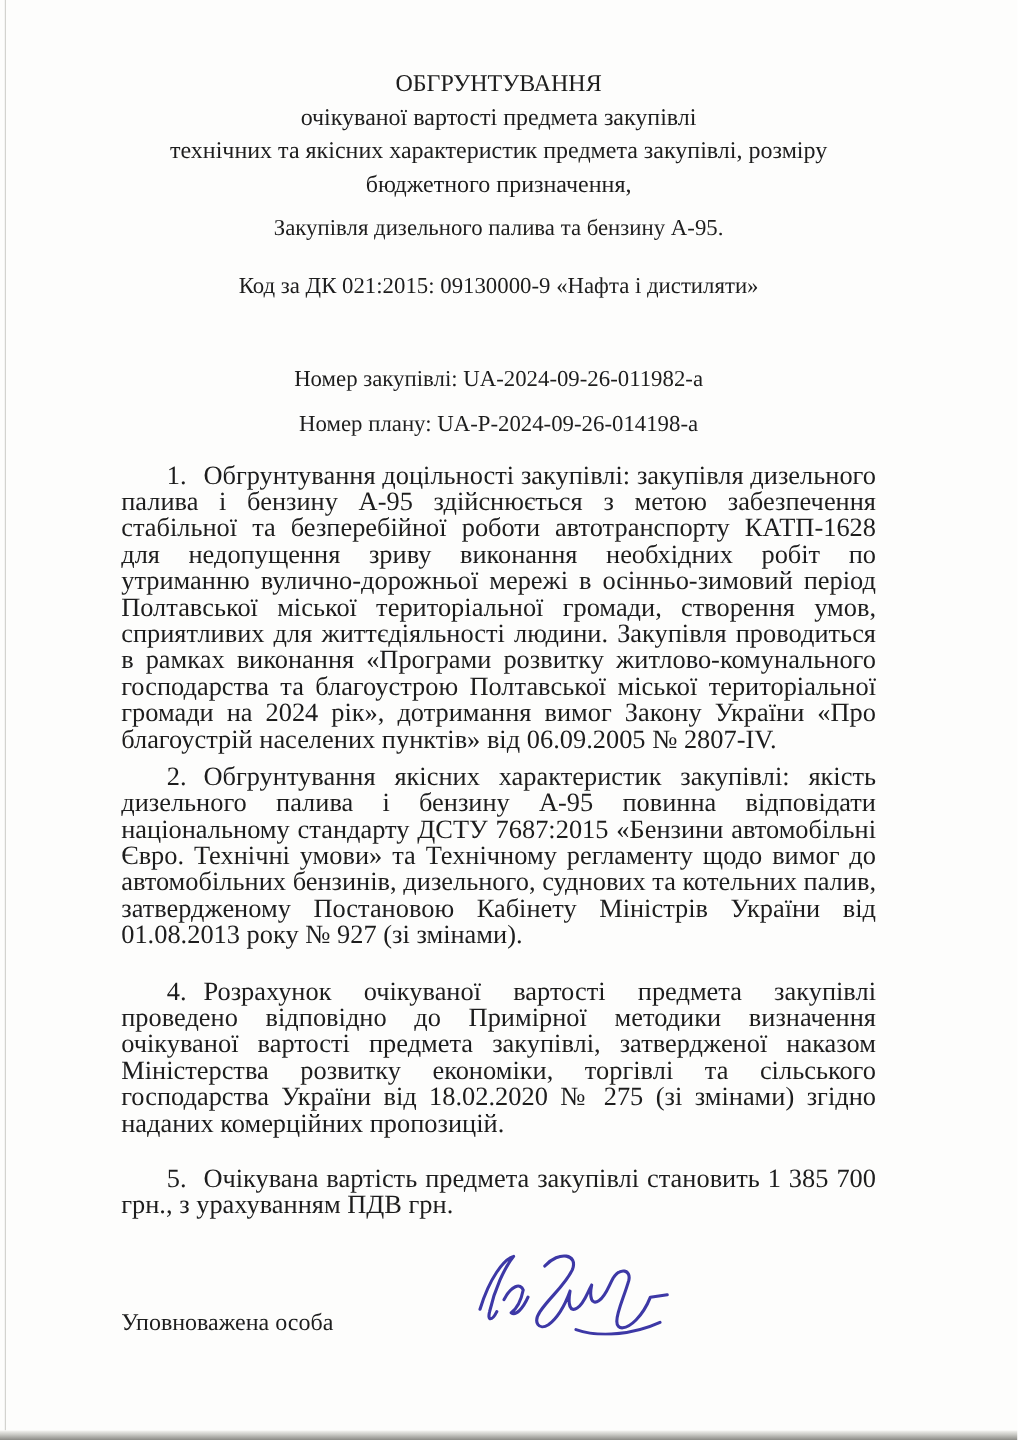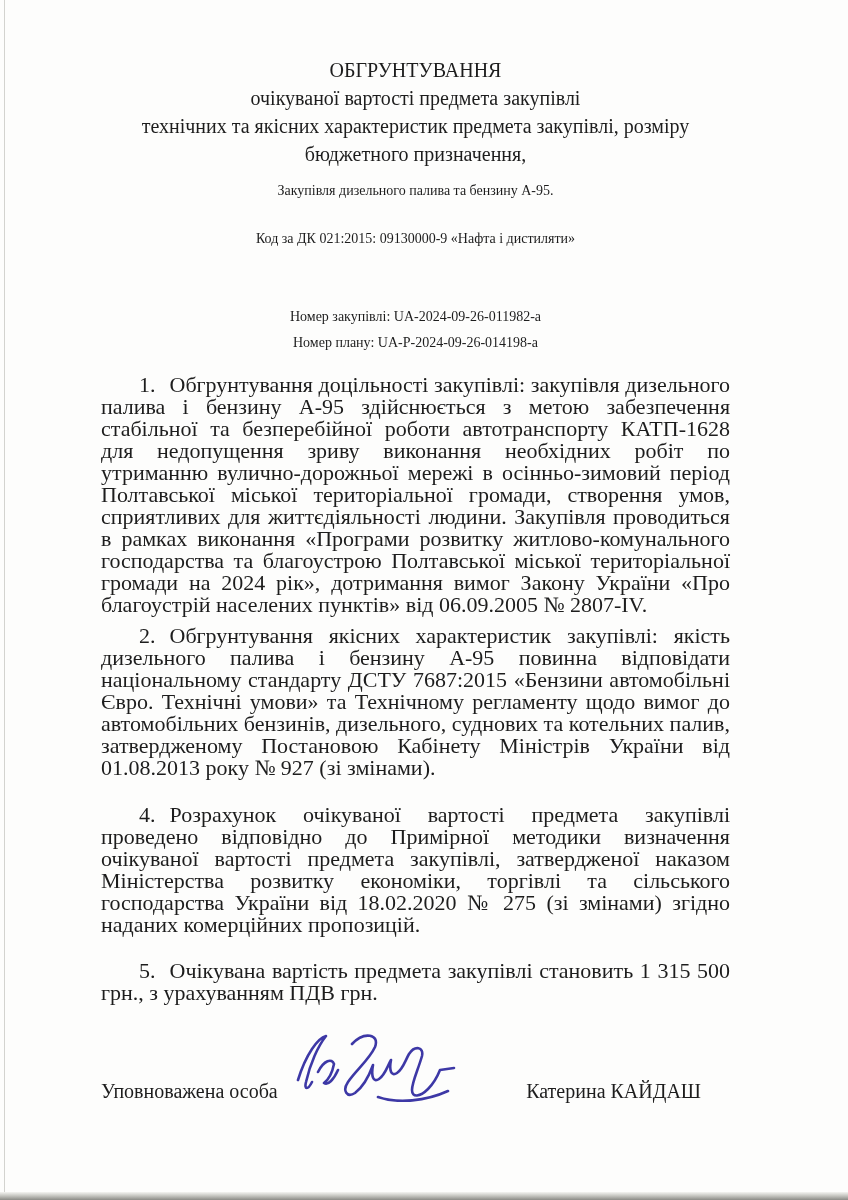--- a/index.html
+++ b/index.html
@@ -37,27 +37,27 @@
     padding: 56px 33px 0 101px;
     box-sizing: border-box;
   }
   .heading-block {
     text-align: center;
     font-size: 20px;
     line-height: 28px;
   }
   .center-line {
     text-align: center;
-    font-size: 14px;
+    font-size: 19px;
     line-height: 22px;
   }
   .subject-line   { margin-top: 12px; }
   .code-line      { margin-top: 26px; text-align: center; }
   .purchase-line  { margin-top: 56px; }
-  .plan-line      { margin-top: 4px; }
+  .plan-line      { margin-top: 15px; }
   .section-line   { margin-top: 16px; }
   .para {
     margin: 0;
     font-size: 22px;
     line-height: 22px;
     text-align: justify;
     text-indent: 38px;
   }
   .p1 { margin-top: 20px; }
   .p2 { margin-top: 9px; }
@@ -112,34 +112,33 @@
 
     <div class="center-line plan-line">Номер плану:  UA-P-2024-09-26-014198-a</div>
 
 
     <p class="para p1"><span class="para-num">1.</span><span>Обгрунтування доцільності закупівлі: закупівля дизельного палива і бензину А-95 здійснюється з метою забезпечення стабільної та безперебійної роботи автотранспорту КАТП-1628 для недопущення зриву виконання необхідних робіт по утриманню вулично-дорожньої мережі  в осінньо-зимовий період  Полтавської міської територіальної громади, створення умов, сприятливих для життєдіяльності людини. Закупівля проводиться  в  рамках виконання   «Програми розвитку житлово-комунального господарства та благоустрою Полтавської міської територіальної громади на 2024 рік», дотримання вимог Закону України «Про благоустрій населених пунктів» від 06.09.2005 № 2807-IV.</span></p>
 
     <p class="para p2"><span class="para-num">2.</span><span>Обгрунтування якісних характеристик закупівлі: якість дизельного палива  і бензину А-95 повинна відповідати національному стандарту ДСТУ 7687:2015 «Бензини автомобільні Євро. Технічні умови» та Технічному регламенту щодо вимог до автомобільних бензинів, дизельного, суднових та котельних палив, затвердженому Постановою Кабінету Міністрів України від 01.08.2013 року № 927 (зі змінами).</span></p>
 
     <p class="para p4"><span class="para-num">4.</span><span>Розрахунок очікуваної вартості предмета закупівлі  проведено відповідно до Примірної методики визначення очікуваної вартості предмета закупівлі, затвердженої наказом Міністерства розвитку економіки, торгівлі та сільського господарства України від 18.02.2020 № 275 (зі змінами) згідно наданих комерційних пропозицій.</span></p>
 
-    <p class="para p5"><span class="para-num">5.</span><span>Очікувана вартість предмета закупівлі становить    1 315 500 грн., з урахуванням ПДВ грн.</span></p>
+    <p class="para p5"><span class="para-num">5.</span><span>Очікувана вартість предмета закупівлі становить    1 385 700 грн., з урахуванням ПДВ грн.</span></p>
 
     <div class="sig-row">
       <div class="sig-role">Уповноважена особа</div>
       <div class="sig-middle">
         <svg class="sig-ink" width="168" height="76" viewBox="0 0 168 76" fill="none">
           <path d="M8 54 C16 28 28 12 36 10 C28 20 20 38 16 56 C14 64 18 64 22 56
                M28 46 C34 34 42 32 44 38 C42 48 38 54 34 57 C38 60 44 53 48 44
                M62 18 C74 5 90 8 85 21 C79 34 66 44 58 56 C52 65 57 72 65 67 C73 61 79 50 83 39
                M83 39 C81 50 83 57 89 53 C95 49 97 41 101 34
                M101 34 C99 44 101 51 107 47 C113 43 115 35 119 28
                M119 28 C125 19 134 21 132 30 C128 44 122 56 122 64 C122 72 130 71 138 63 C144 57 148 49 150 44 L164 42
                M88 71 C108 78 136 75 158 65" stroke="#3d38a6" stroke-width="2.6" stroke-linecap="round" stroke-linejoin="round"></path>
         </svg>
       </div>
-      <div class="sig-name">Катерина КАЙДАШ</div>
     </div>
 
   </div>
 
   <div class="edge-bottom"></div>
 </div>
 
 </body></html>

